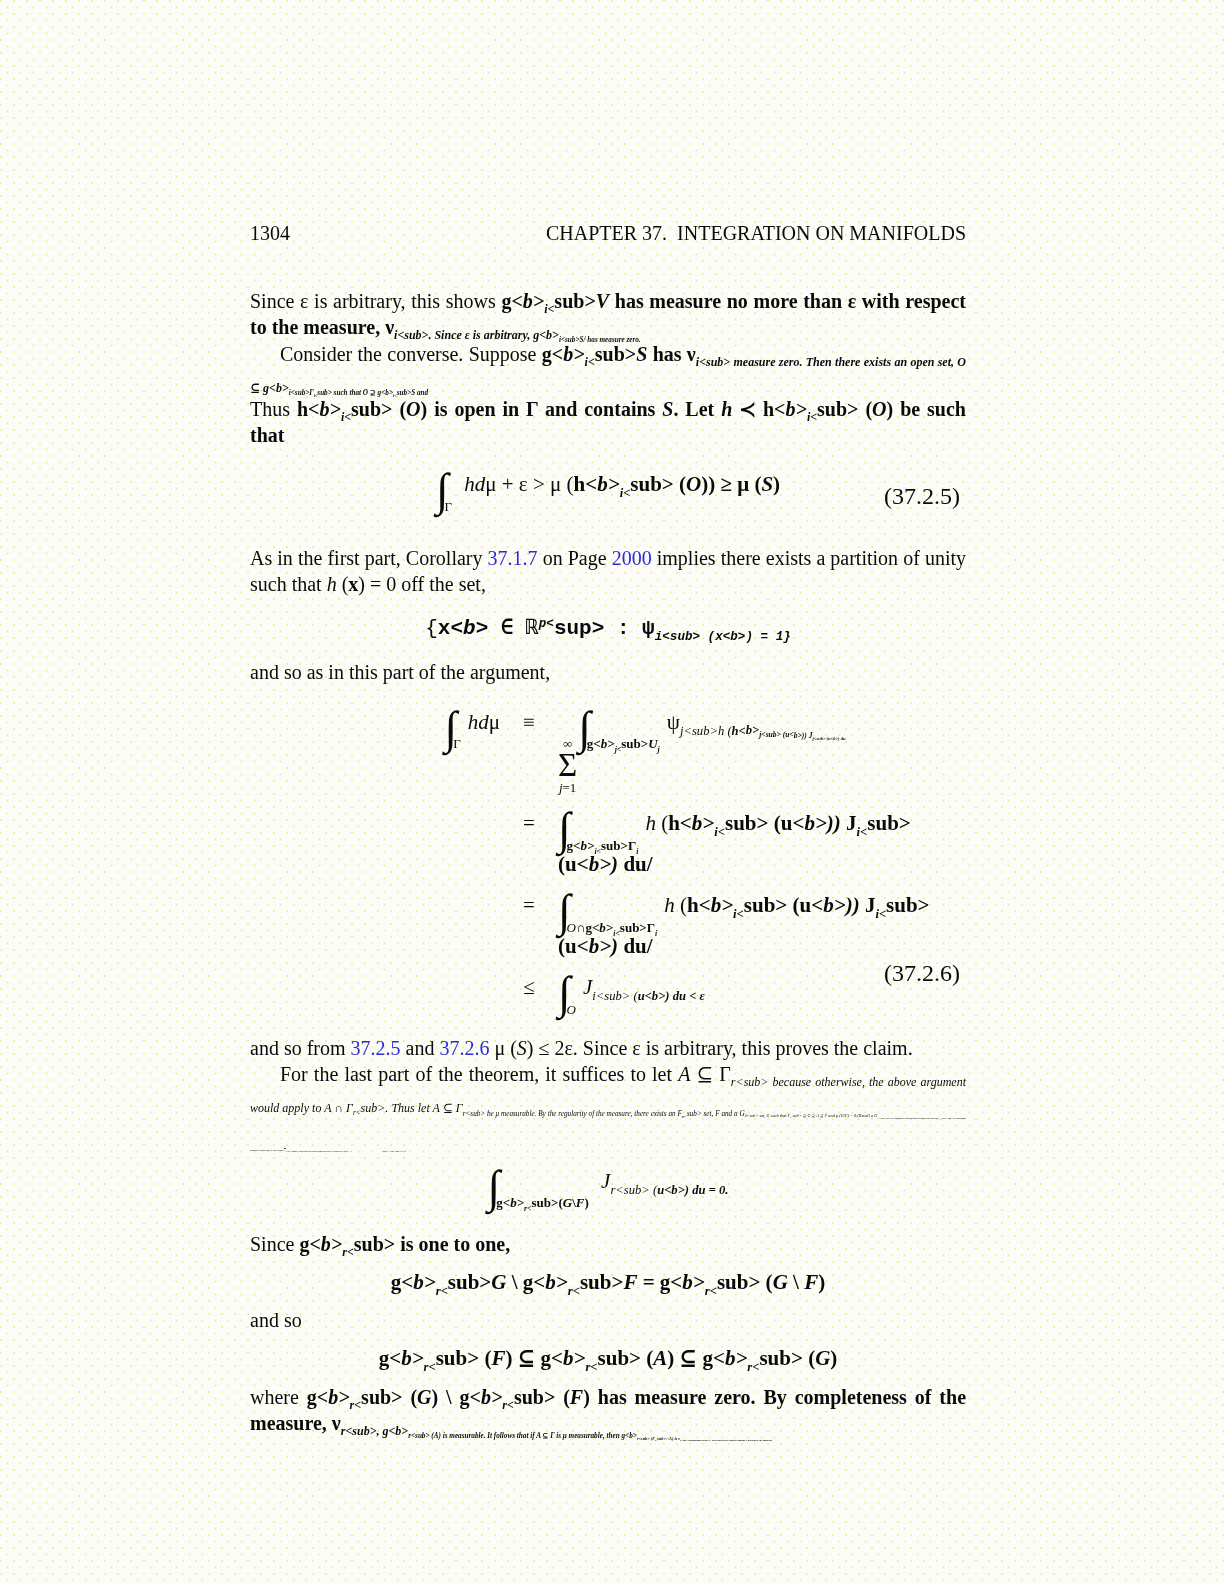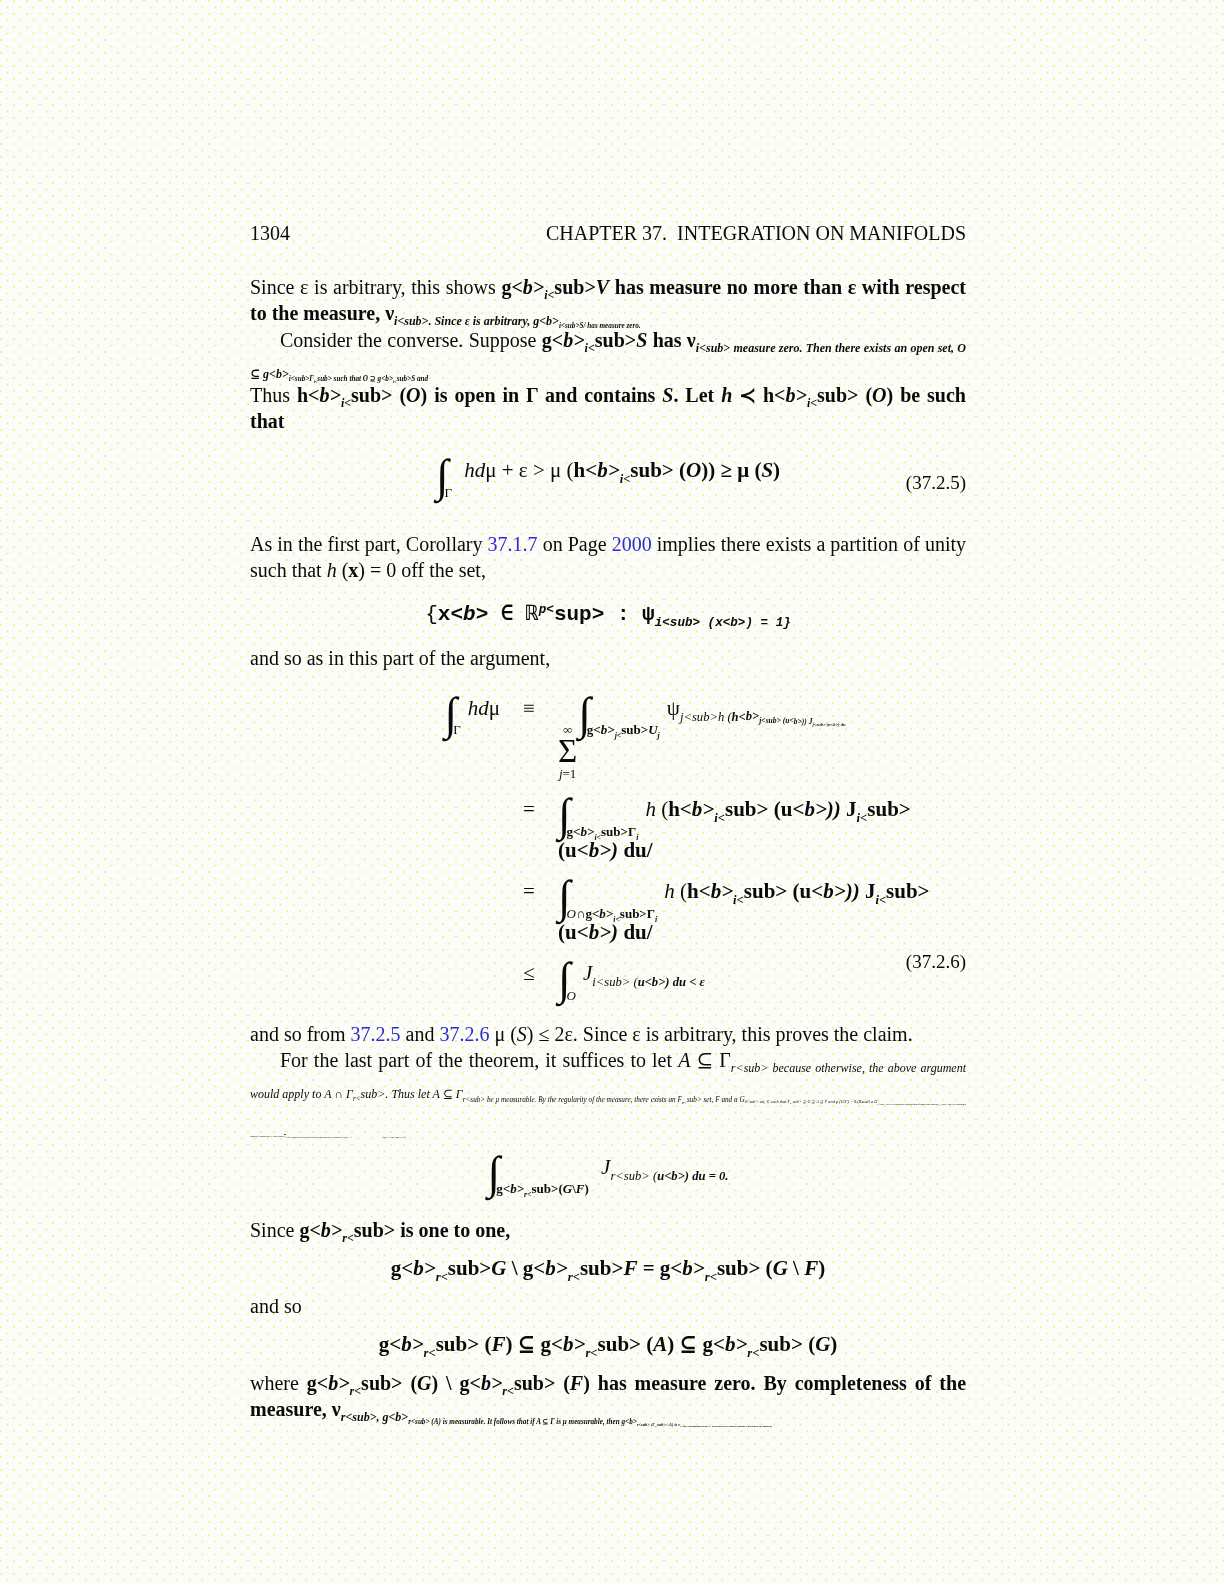--- a/index.html
+++ b/index.html
@@ -15,43 +15,43 @@
     font-family:"Liberation Serif","DejaVu Serif",serif;
     background-color:var(--bg);
     background-image:
       radial-gradient(circle at 1px 1px, var(--dot) 1px, transparent 1.35px),
       radial-gradient(circle at 1px 1px, var(--dot) 1px, transparent 1.35px);
     background-size:13px 13px;
     background-position:0 0, 6.5px 6.5px;
   }
   .content{position:absolute;left:250px;top:222px;width:716px;}
   .pagehead{display:flex;justify-content:space-between;align-items:baseline;
-    font-size:20px;margin-bottom:29px;}
+    font-size:20px;margin-bottom:43px;}
   .pagehead .chap{white-space:pre;}
   p{margin:0;font-size:20px;line-height:26px;text-align:justify;}
   .indent{text-indent:30px;}
   b{font-weight:700;}
   i{font-style:italic;}
   sub{font-size:0.6em;font-style:italic;line-height:0;vertical-align:-0.45em;}
   sup{font-size:0.6em;font-style:italic;line-height:0;vertical-align:0.55em;}
   .ss{display:inline-flex;flex-direction:column;align-items:center;
       font-size:0.6em;line-height:1.05;vertical-align:-0.55em;font-style:italic;}
   .ovl{text-decoration:overline;}
   .lnk{color:var(--link);cursor:pointer;}
   
   .disp{position:relative;font-size:21px;text-align:center;line-height:1.15;}
   .mbody{font-style:normal;}
   .intu{white-space:nowrap;}
   .int{font-size:46px;line-height:0;vertical-align:-0.30em;font-style:normal;}
   .lim{font-size:13px;vertical-align:-1.5em;margin-left:-4px;margin-right:7px;font-style:normal;}
   .sumstk{display:inline-flex;flex-direction:column;align-items:center;
       font-size:13px;line-height:1;vertical-align:-1.45em;margin-right:1px;font-style:normal;}
   .sumstk .sig{font-size:33px;line-height:0.9;padding:1px 0;}
-  .eqnum{position:absolute;right:0;top:50%;transform:translateY(-50%);
-      font-size:19px;font-style:normal;}
+  .eqnum{position:absolute;right:6px;top:50%;transform:translateY(-50%);
+      font-size:24px;font-style:normal;}
   .disp-oi{margin:14px 0 10px;}
   .disp-375{margin:18px 0 16px;padding:6px 0 14px;}
   .disp-set{margin:20px 0 18px;font-family:Liberation Mono, monospace;}
   .disp-zero{margin:14px 0 10px;padding:2px 0 10px;}
   .disp-sm{margin:13px 0 13px;}
   .ablock{position:relative;margin:26px 0 6px;}
   .arow{display:grid;grid-template-columns:250px 58px 1fr;align-items:baseline;
       font-size:21px;margin-bottom:18px;line-height:1.1;}
   .alhs{text-align:right;}
   .arel{text-align:center;font-style:normal;}

